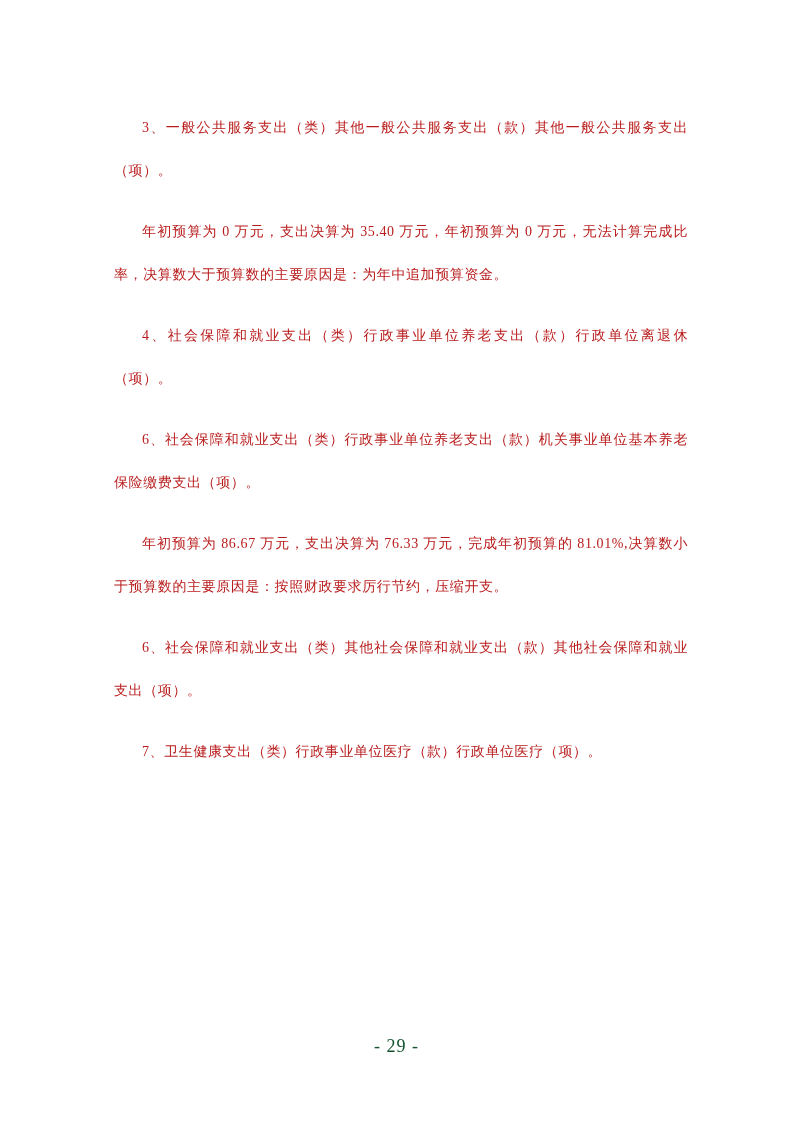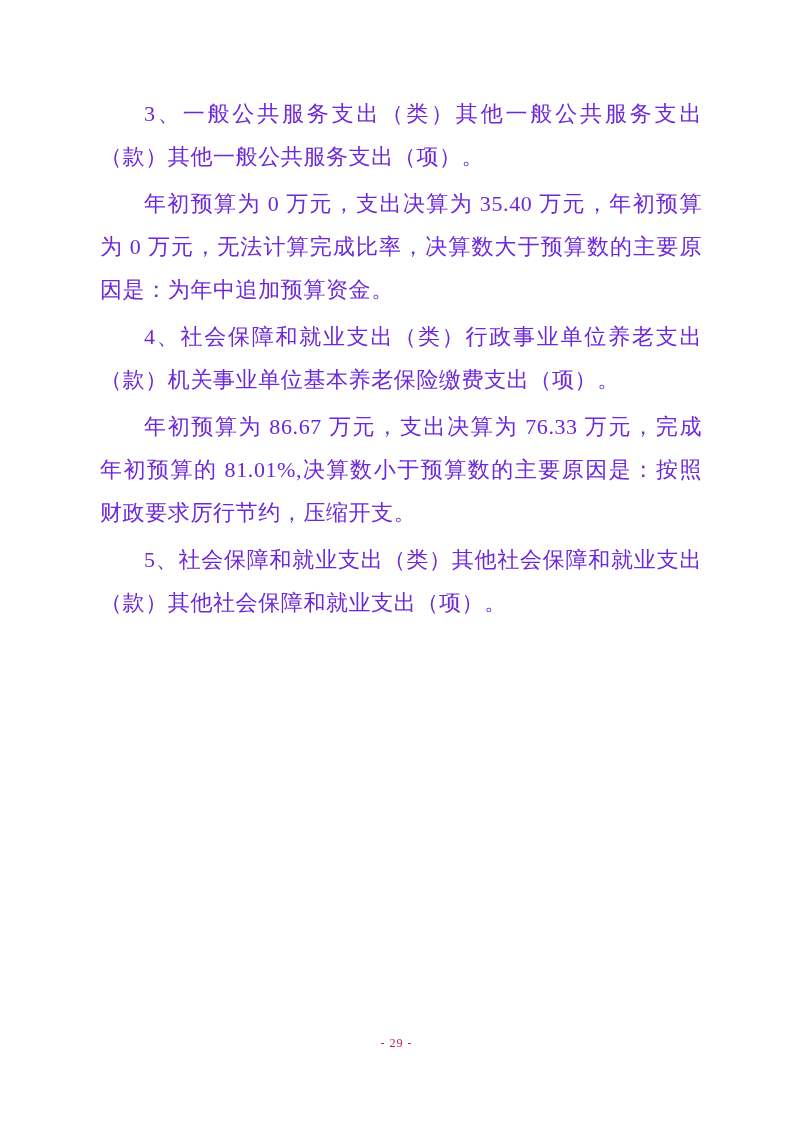--- a/index.html
+++ b/index.html
@@ -19,47 +19,49 @@
     overflow: hidden;
   }
   .content {
     position: absolute;
     left: 96px;
     top: 88px;
     width: 610px;
   }
   .para {
     font-family: "Liberation Serif", "DejaVu Serif", serif;
-    font-size: 22px;
+    font-size: 14px;
     line-height: 43px;
-    color: #6d28d9;
+    color: #b91c1c;
     text-align: justify;
     text-justify: inter-ideograph;
     letter-spacing: 0.6px;
-    margin: 4px;
+    margin: 18px;
     text-indent: 2em;
     word-break: break-all;
   }
   .page-number {
     position: absolute;
     left: 0;
     right: 0;
     top: 1036px;
     text-align: center;
     font-family: "Liberation Serif", "DejaVu Serif", serif;
-    font-size: 12px;
-    color: #be185d;
+    font-size: 18px;
+    color: #14532d;
     letter-spacing: 1px;
   }
 </style>
 </head>
 <body>
 
 <div class="page">
   <div class="content">
     <p class="para">3、一般公共服务支出（类）其他一般公共服务支出（款）其他一般公共服务支出（项）。</p>
     <p class="para">年初预算为 0 万元，支出决算为 35.40 万元，年初预算为 0 万元，无法计算完成比率，决算数大于预算数的主要原因是：为年中追加预算资金。</p>
-    <p class="para">4、社会保障和就业支出（类）行政事业单位养老支出（款）机关事业单位基本养老保险缴费支出（项）。</p>
+    <p class="para">4、社会保障和就业支出（类）行政事业单位养老支出（款）行政单位离退休（项）。</p>
+    <p class="para">6、社会保障和就业支出（类）行政事业单位养老支出（款）机关事业单位基本养老保险缴费支出（项）。</p>
     <p class="para">年初预算为 86.67 万元，支出决算为 76.33 万元，完成年初预算的 81.01%,决算数小于预算数的主要原因是：按照财政要求厉行节约，压缩开支。</p>
-    <p class="para">5、社会保障和就业支出（类）其他社会保障和就业支出（款）其他社会保障和就业支出（项）。</p>
+    <p class="para">6、社会保障和就业支出（类）其他社会保障和就业支出（款）其他社会保障和就业支出（项）。</p>
+    <p class="para">7、卫生健康支出（类）行政事业单位医疗（款）行政单位医疗（项）。</p>
   </div>
   <div class="page-number">- 29 -</div>
 </div>
 
 </body></html>

